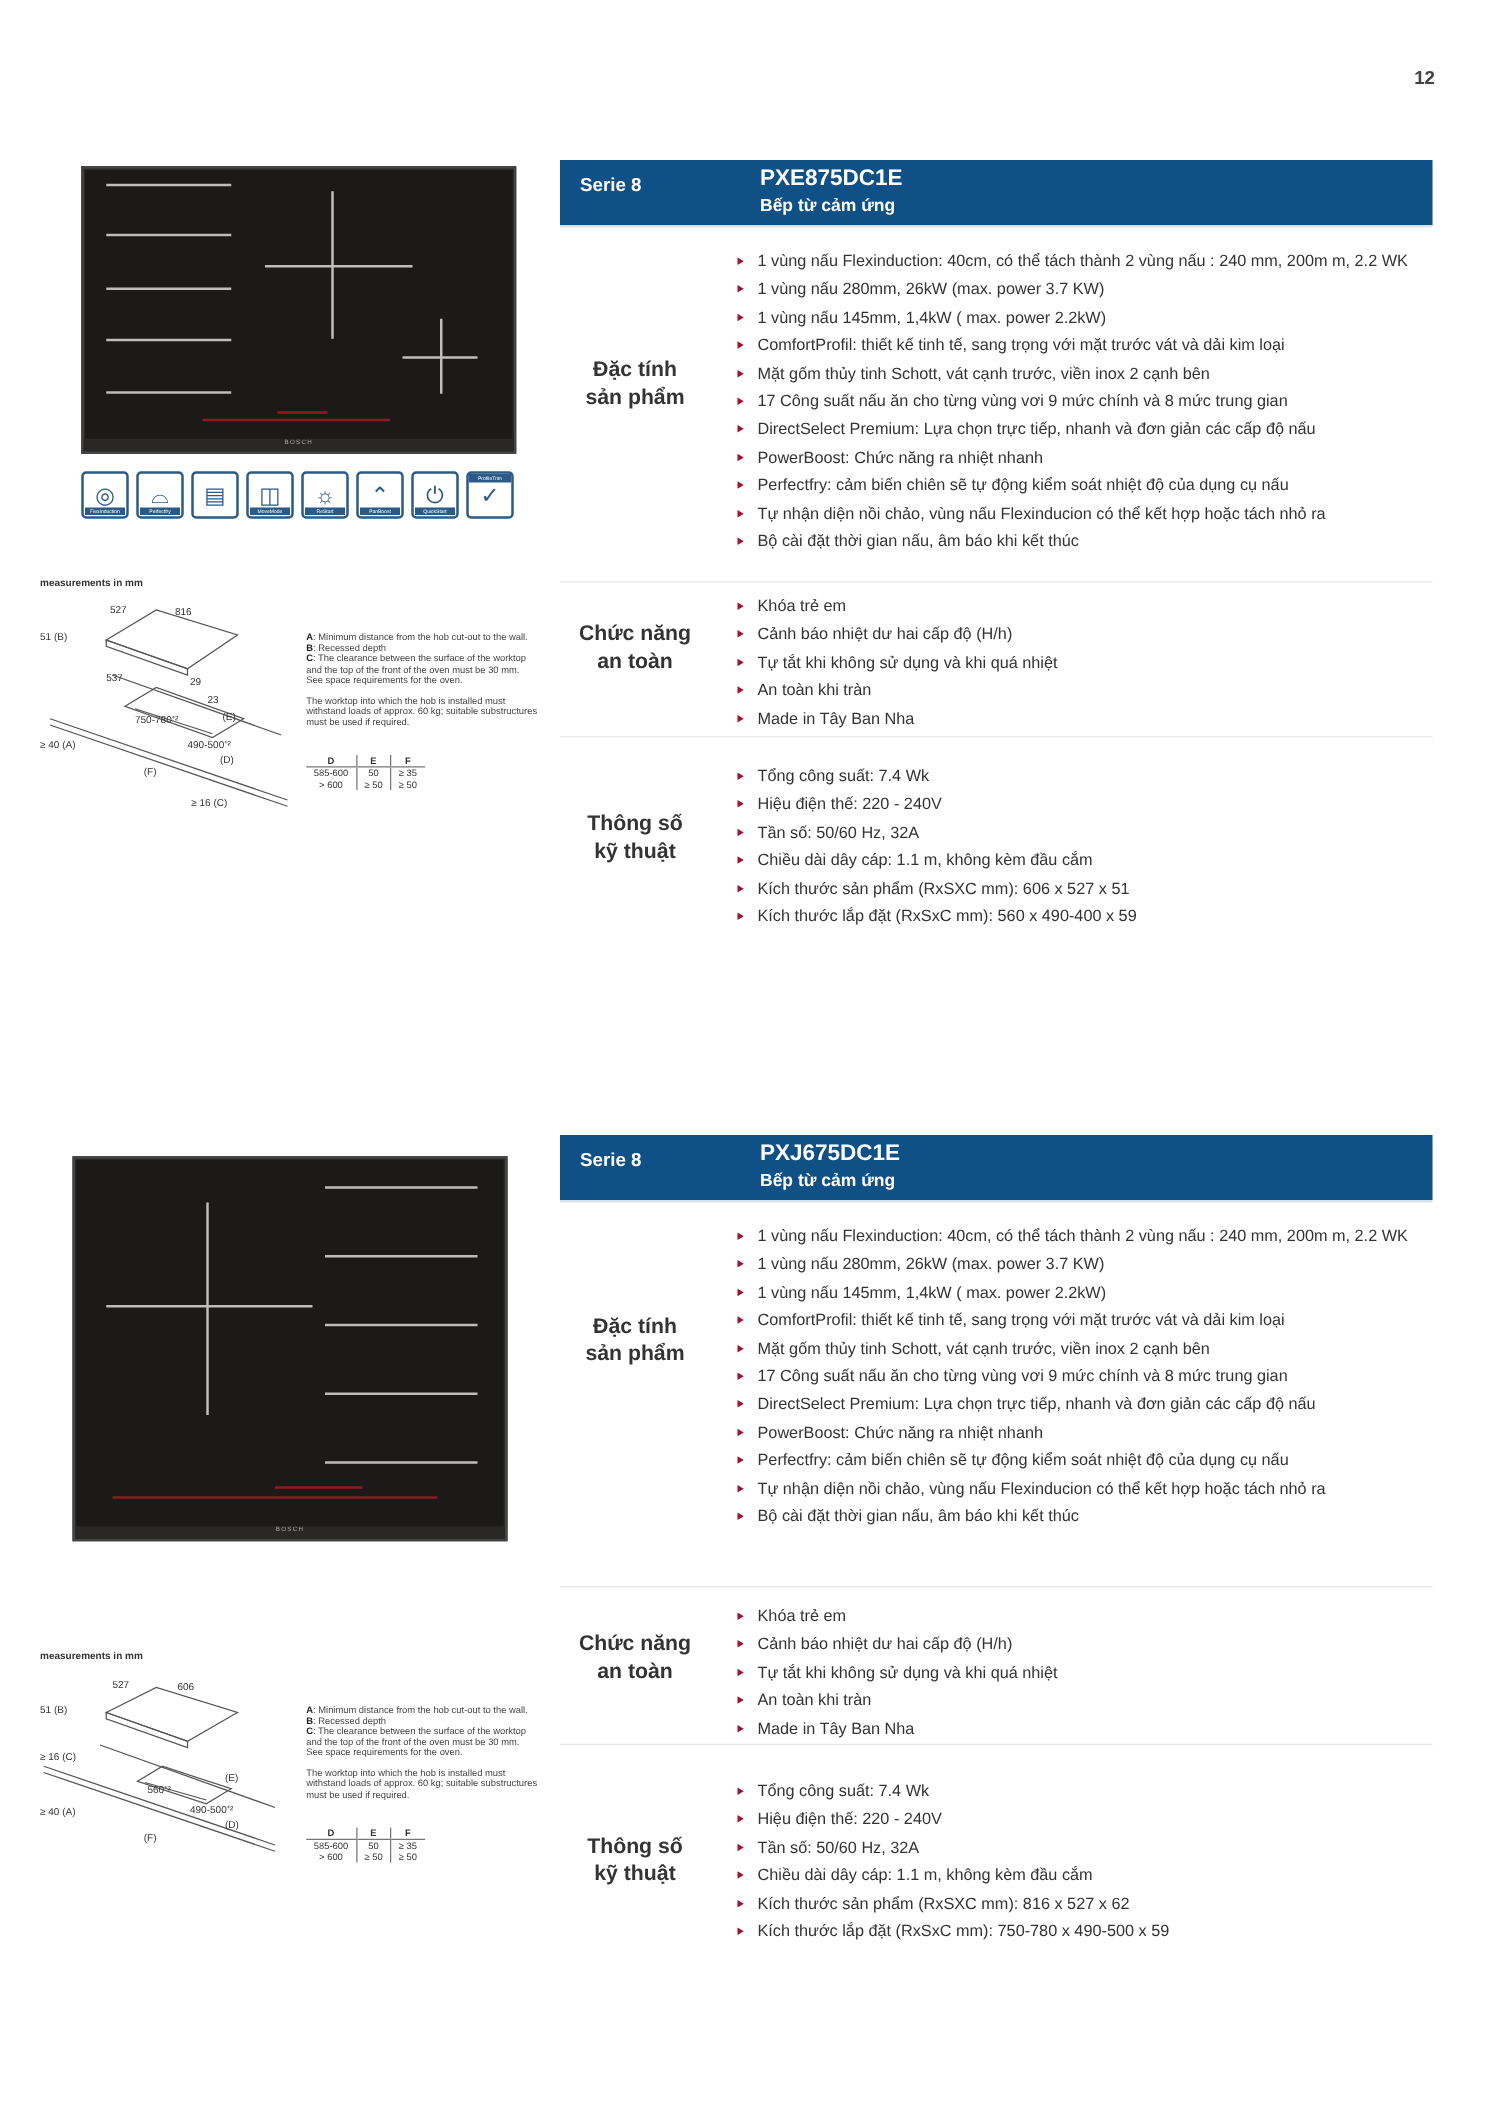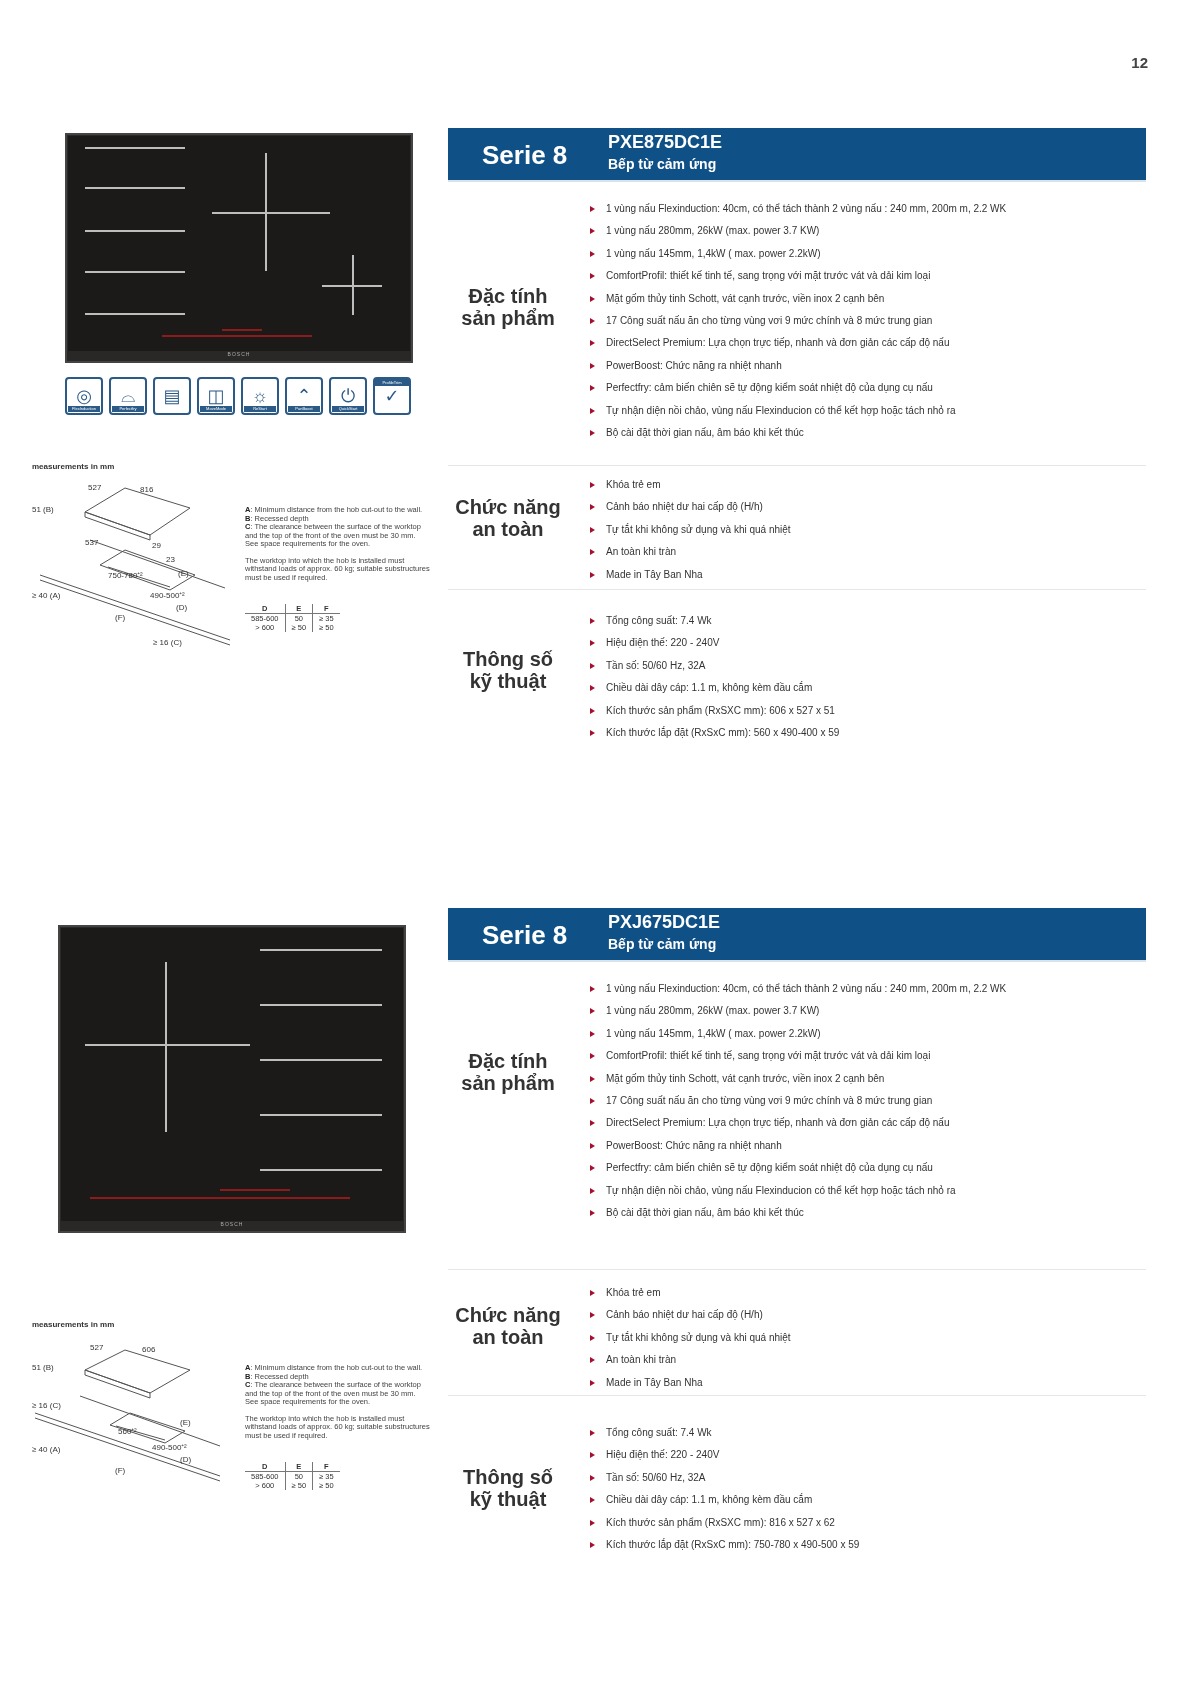--- a/index.html
+++ b/index.html
@@ -38,29 +38,29 @@
   .legend p { margin-bottom: 0; }
   .legend .note { margin-top: 8px; }
   .legend b { color: #222; }
   .dtable { position: absolute; left: 215px; top: 142px; border-collapse: collapse; font-size: 7.5px; color: #333; }
   .dtable th { font-weight: bold; padding: 0 9px; border-bottom: 1px solid #777; }
   .dtable td { padding: 0 6px; text-align: center; margin-left: 43px; }
   .dtable th + th, .dtable td + td { border-left: 1px solid #777; }
 
   
   .header-band { position: absolute; left: 448px; top: 0; width: 698px; height: 52px; background: #0f5087; color: #fff; box-shadow: 0 2px 0 #d9e3ec; }
-  .header-band .serie { position: absolute; left: 34px; top: 12px; font-size: 26px; font-weight: bold; }
+  .header-band .serie { position: absolute; left: 16px; top: 12px; font-size: 15px; font-weight: bold; }
   .header-band .model { position: absolute; left: 160px; top: 4px; font-size: 18px; font-weight: bold; }
   .header-band .subtitle { position: absolute; left: 160px; top: 28px; font-size: 14px; font-weight: bold; }
 
   .section { position: absolute; left: 448px; width: 698px; }
   .section.with-line { border-bottom: 1px solid #e6e6e6; }
-  .section .title { position: absolute; left: 0; width: 120px; text-align: center; font-size: 20px; font-weight: bold; color: #333; line-height: 22px; }
+  .section .title { position: absolute; left: 0; width: 120px; text-align: center; font-size: 17px; font-weight: bold; color: #333; line-height: 22px; }
   .section ul { position: absolute; left: 140px; list-style: none; }
-  .section li { position: relative; padding-left: 18px; font-size: 10px; line-height: 22.4px; color: #333; white-space: nowrap; }
+  .section li { position: relative; padding-left: 18px; font-size: 13px; line-height: 22.4px; color: #333; white-space: nowrap; }
   .section li::before { content: ""; position: absolute; left: 2px; top: 8px; width: 0; height: 0; border-top: 3px solid transparent; border-bottom: 3px solid transparent; border-left: 5px solid #a3112e; }
 </style>
 </head>
 <body>
 
 <div class="page-number">12</div>
 
 <section class="product p1">
   <div class="hob">
     <div class="bar" style="left:18px;top:12px;width:100px;"></div>

